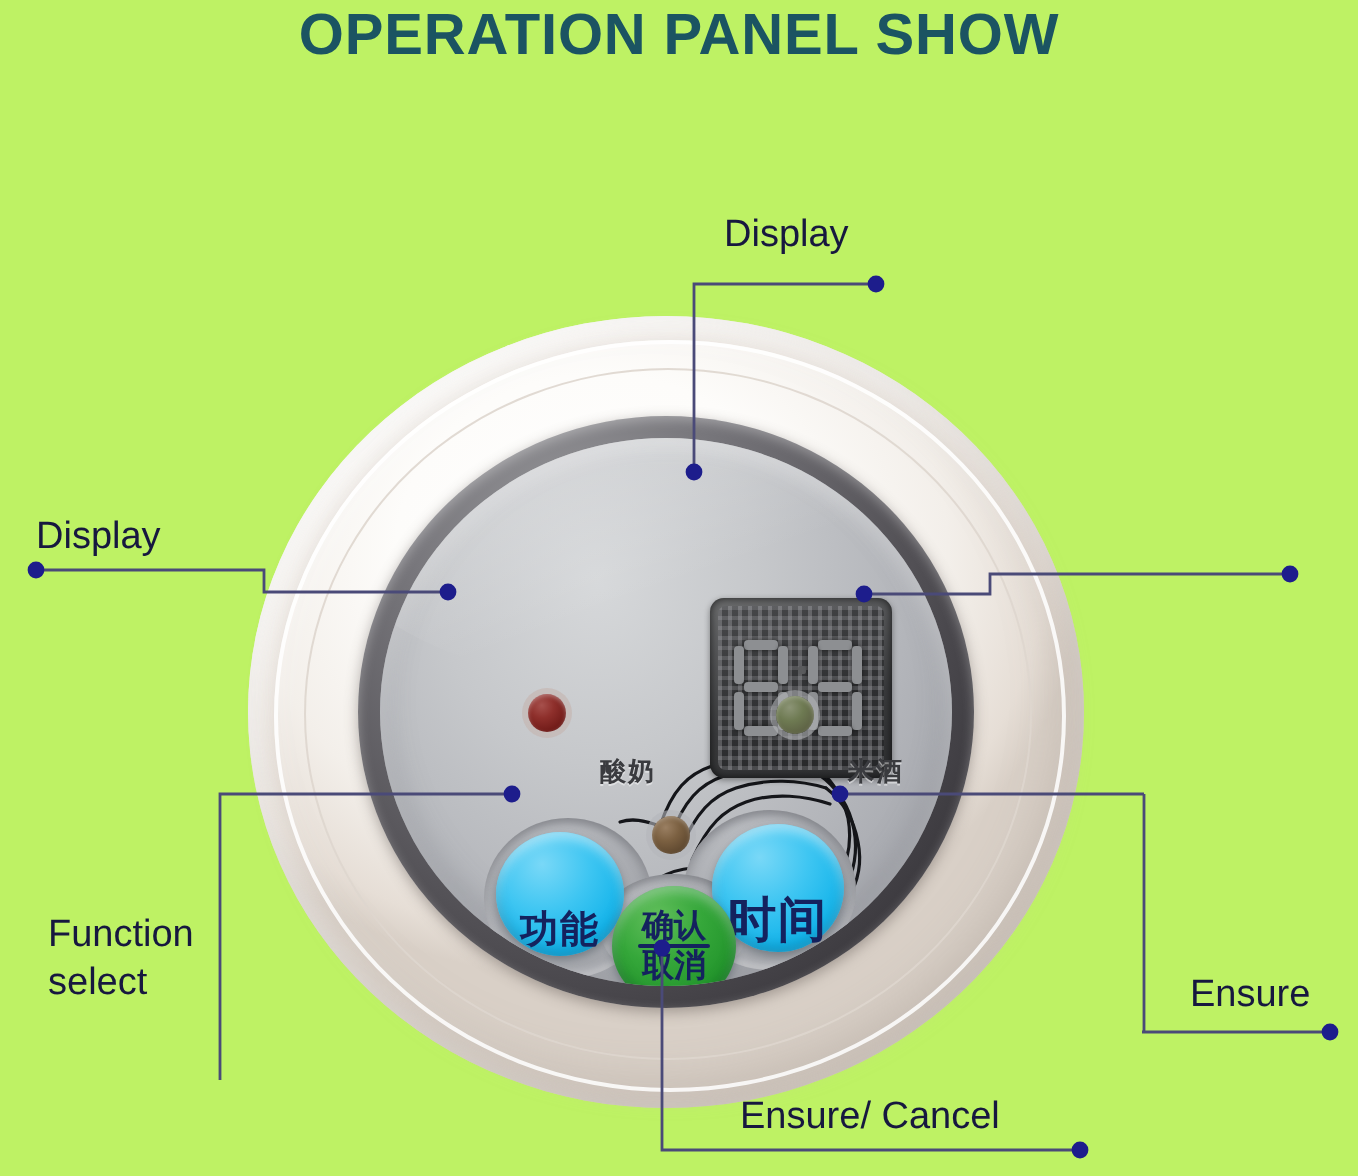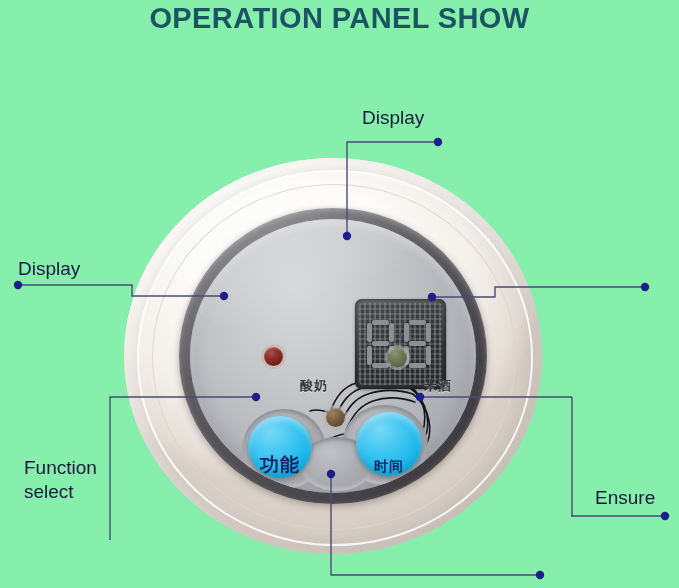--- a/index.html
+++ b/index.html
@@ -7,21 +7,21 @@
     padding: 0;
     background: #ffffff;
   }
   body {
     font-family: "Liberation Sans", sans-serif;
   }
   #root {
     position: relative;
     width: 679px;
     height: 588px;
-    background: #86efac;
+    background: #bef264;
     overflow: hidden;
   }
 
   
   #title {
     position: absolute;
     left: 0;
     top: 2px;
     width: 679px;
     text-align: center;
@@ -216,21 +216,21 @@
     box-shadow: inset 0 -3px 6px rgba(12,90,30,0.5), inset 0 3px 6px rgba(255,255,255,0.4),
                 0 2px 4px rgba(60,70,80,0.45);
   }
   #btn-function {
     left: 58px; top: 197px; width: 64px; height: 62px;
     font-size: 19px;
     letter-spacing: 1px;
   }
   #btn-timing {
     left: 166px; top: 193px; width: 66px; height: 64px;
-    font-size: 14px;
+    font-size: 24px;
     letter-spacing: 1px;
   }
   #btn-ensure {
     left: 116px; top: 224px; width: 62px; height: 60px;
     flex-direction: column;
     font-size: 16px;
     line-height: 1.02;
     color: #14225e;
   }
   #btn-ensure .sep {
@@ -348,20 +348,25 @@
       </div>
 
       <div class="panel-btn btn-cyan" id="btn-function">
         <span>功能</span>
       </div>
 
       <div class="panel-btn btn-cyan" id="btn-timing">
         <span>时间</span>
       </div>
 
+      <div class="panel-btn btn-green" id="btn-ensure">
+        <span>确认</span>
+        <span class="sep"></span>
+        <span>取消</span>
+      </div>
 
     </div>
   </div>
 
   <svg id="leaders" viewBox="0 0 679 588">
     <g stroke="#4a4a78" stroke-width="1.4" fill="none">
 
       <path d="M438 142 L347 142 L347 236"></path>
 
       <path d="M18 285 L132 285 L132 296 L224 296"></path>
@@ -390,14 +395,15 @@
     </g>
   </svg>
 
   <div class="callout" id="lbl-display">Display</div>
   <div class="callout" id="lbl-yogurt">Display</div>
   <div class="callout two-line" id="lbl-function">
     <div>Function</div>
     <div>select</div>
   </div>
   <div class="callout" id="lbl-timing">Ensure</div>
+  <div class="callout" id="lbl-ensure">Ensure/ Cancel</div>
 
 </div>
 
 </body></html>

